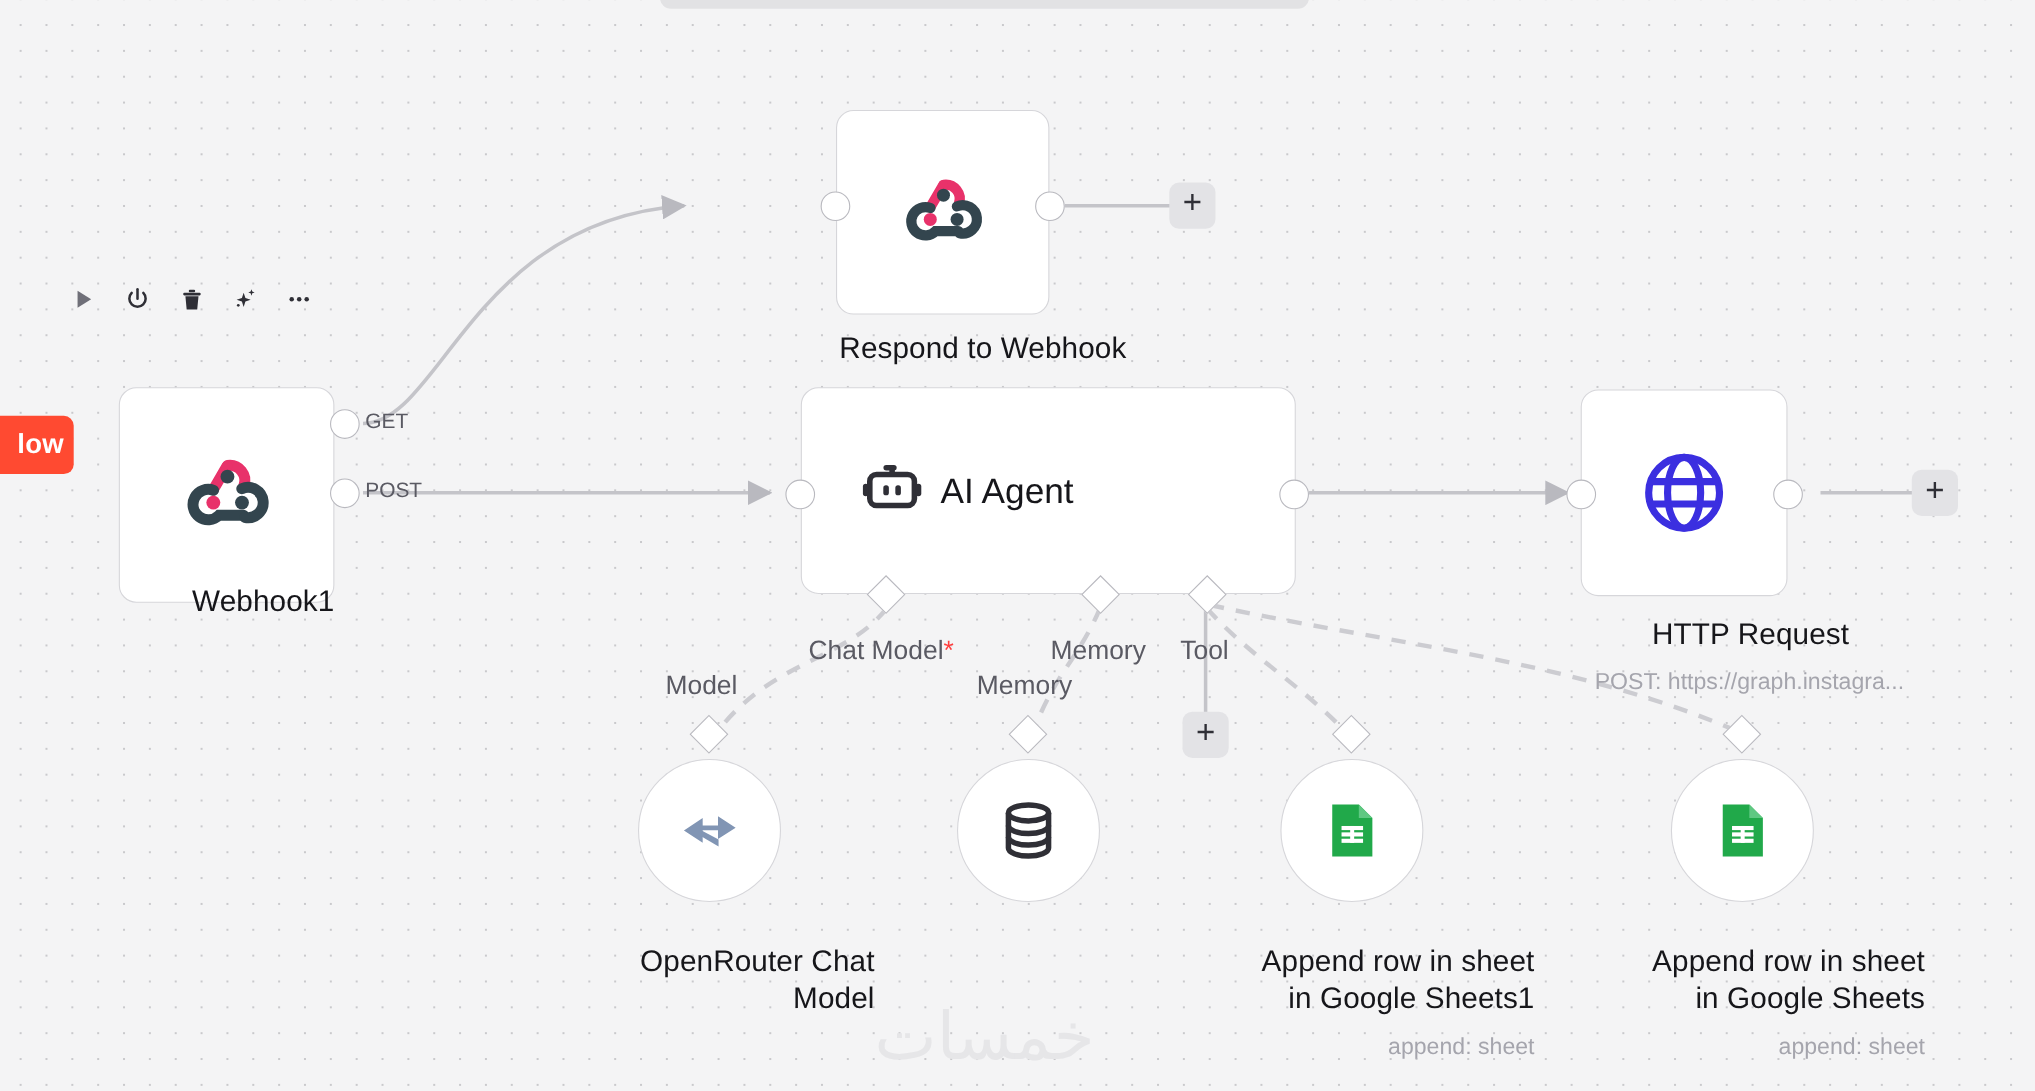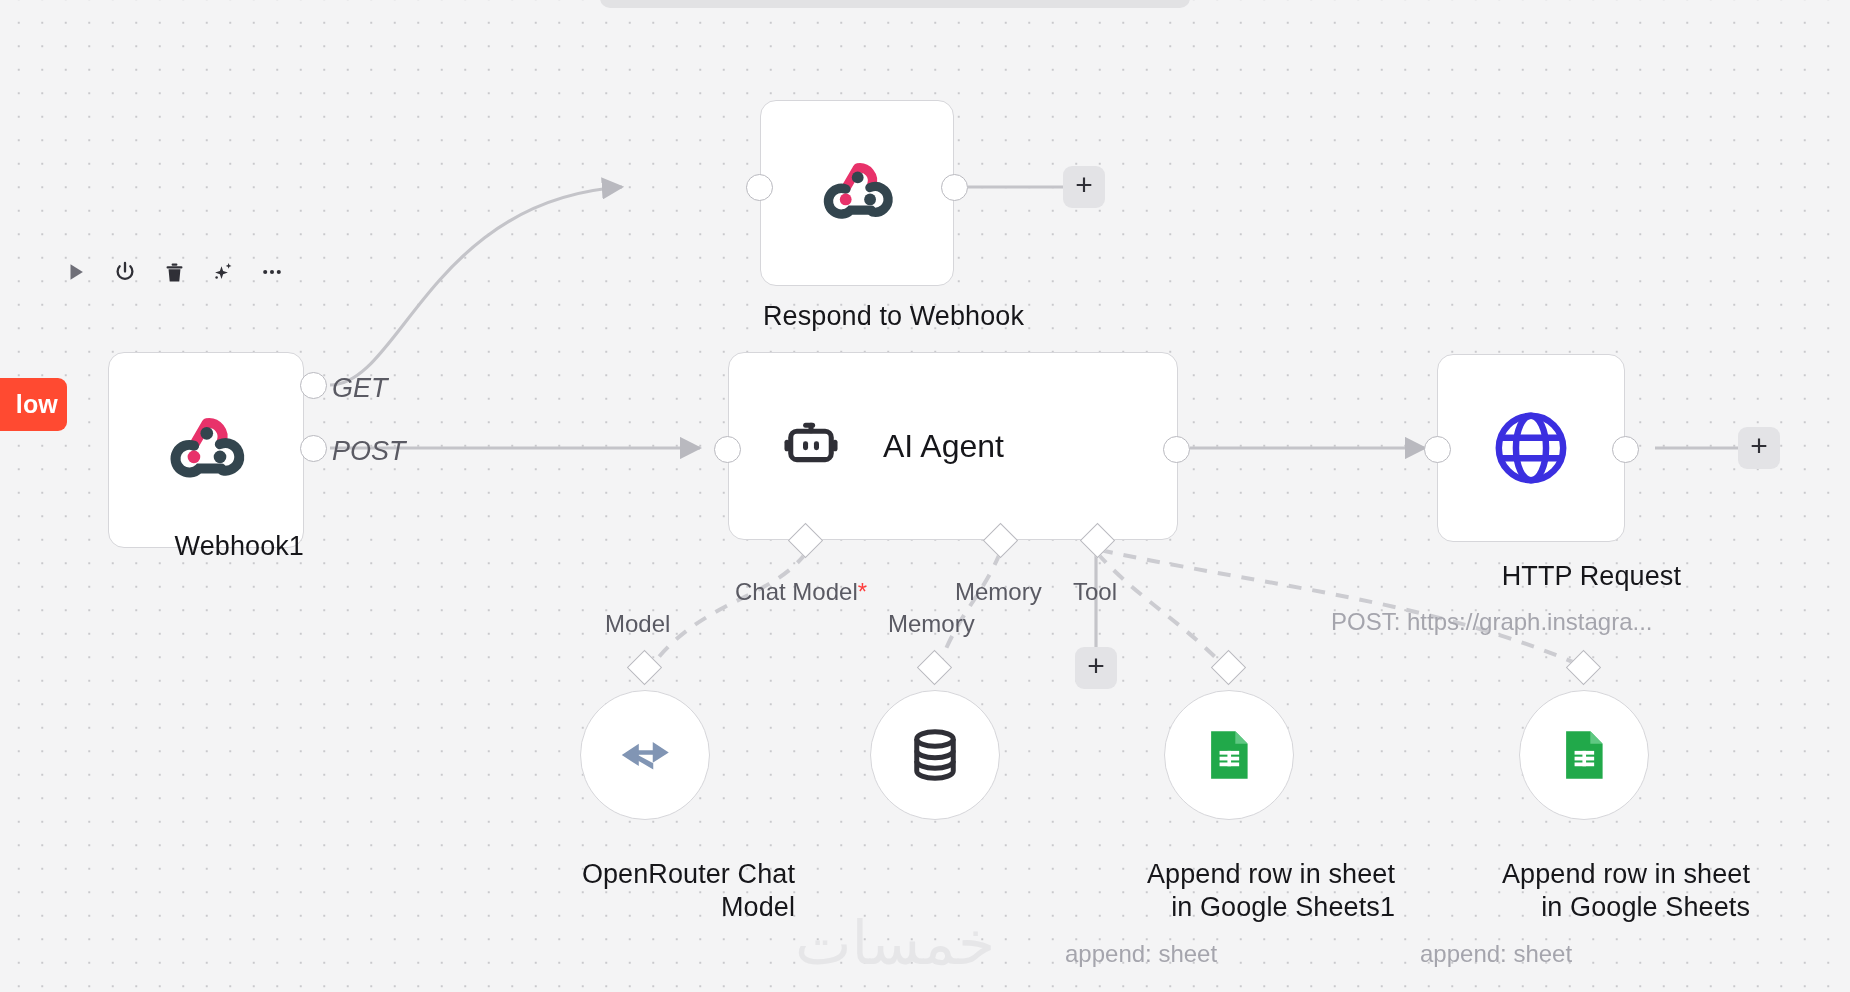--- a/index.html
+++ b/index.html
@@ -82,54 +82,53 @@
   }
   .node-wide {
     position: absolute;
     background: #fff;
     border: 1.6px solid #d6d6da;
     border-radius: 16px;
     box-sizing: border-box;
     display: flex;
     align-items: center;
     padding-left: 50px;
-    gap: 40px;
+    gap: 12px;
   }
   .node-title {
     position: absolute;
     text-align: right;
     font-size: 27px;
     color: #16161a;
     line-height: 1.22;
     letter-spacing: .1px;
     white-space: nowrap;
   }
   .node-subtitle {
     position: absolute;
-    text-align: left;
-    font-size: 24px;
+    text-align: right;
+    font-size: 21px;
     color: #a5a5ad;
     white-space: nowrap;
   }
 
   
   .endpoint {
     position: absolute;
     width: 27px; height: 27px;
     border-radius: 50%;
     background: #fff;
     border: 1.7px solid #b9b9bf;
     box-sizing: border-box;
   }
   .port-label {
     position: absolute;
-    font-size: 27px;
+    font-size: 19px;
     color: #5a5a63;
     white-space: nowrap;
-    font-style: italic;
   }
 
   
   .plus-btn {
     position: absolute;
     width: 42px; height: 42px;
     background: #e3e3e6;
     border-radius: 9px;
     display: flex; align-items: center; justify-content: center;
     color: #2f2f36;

